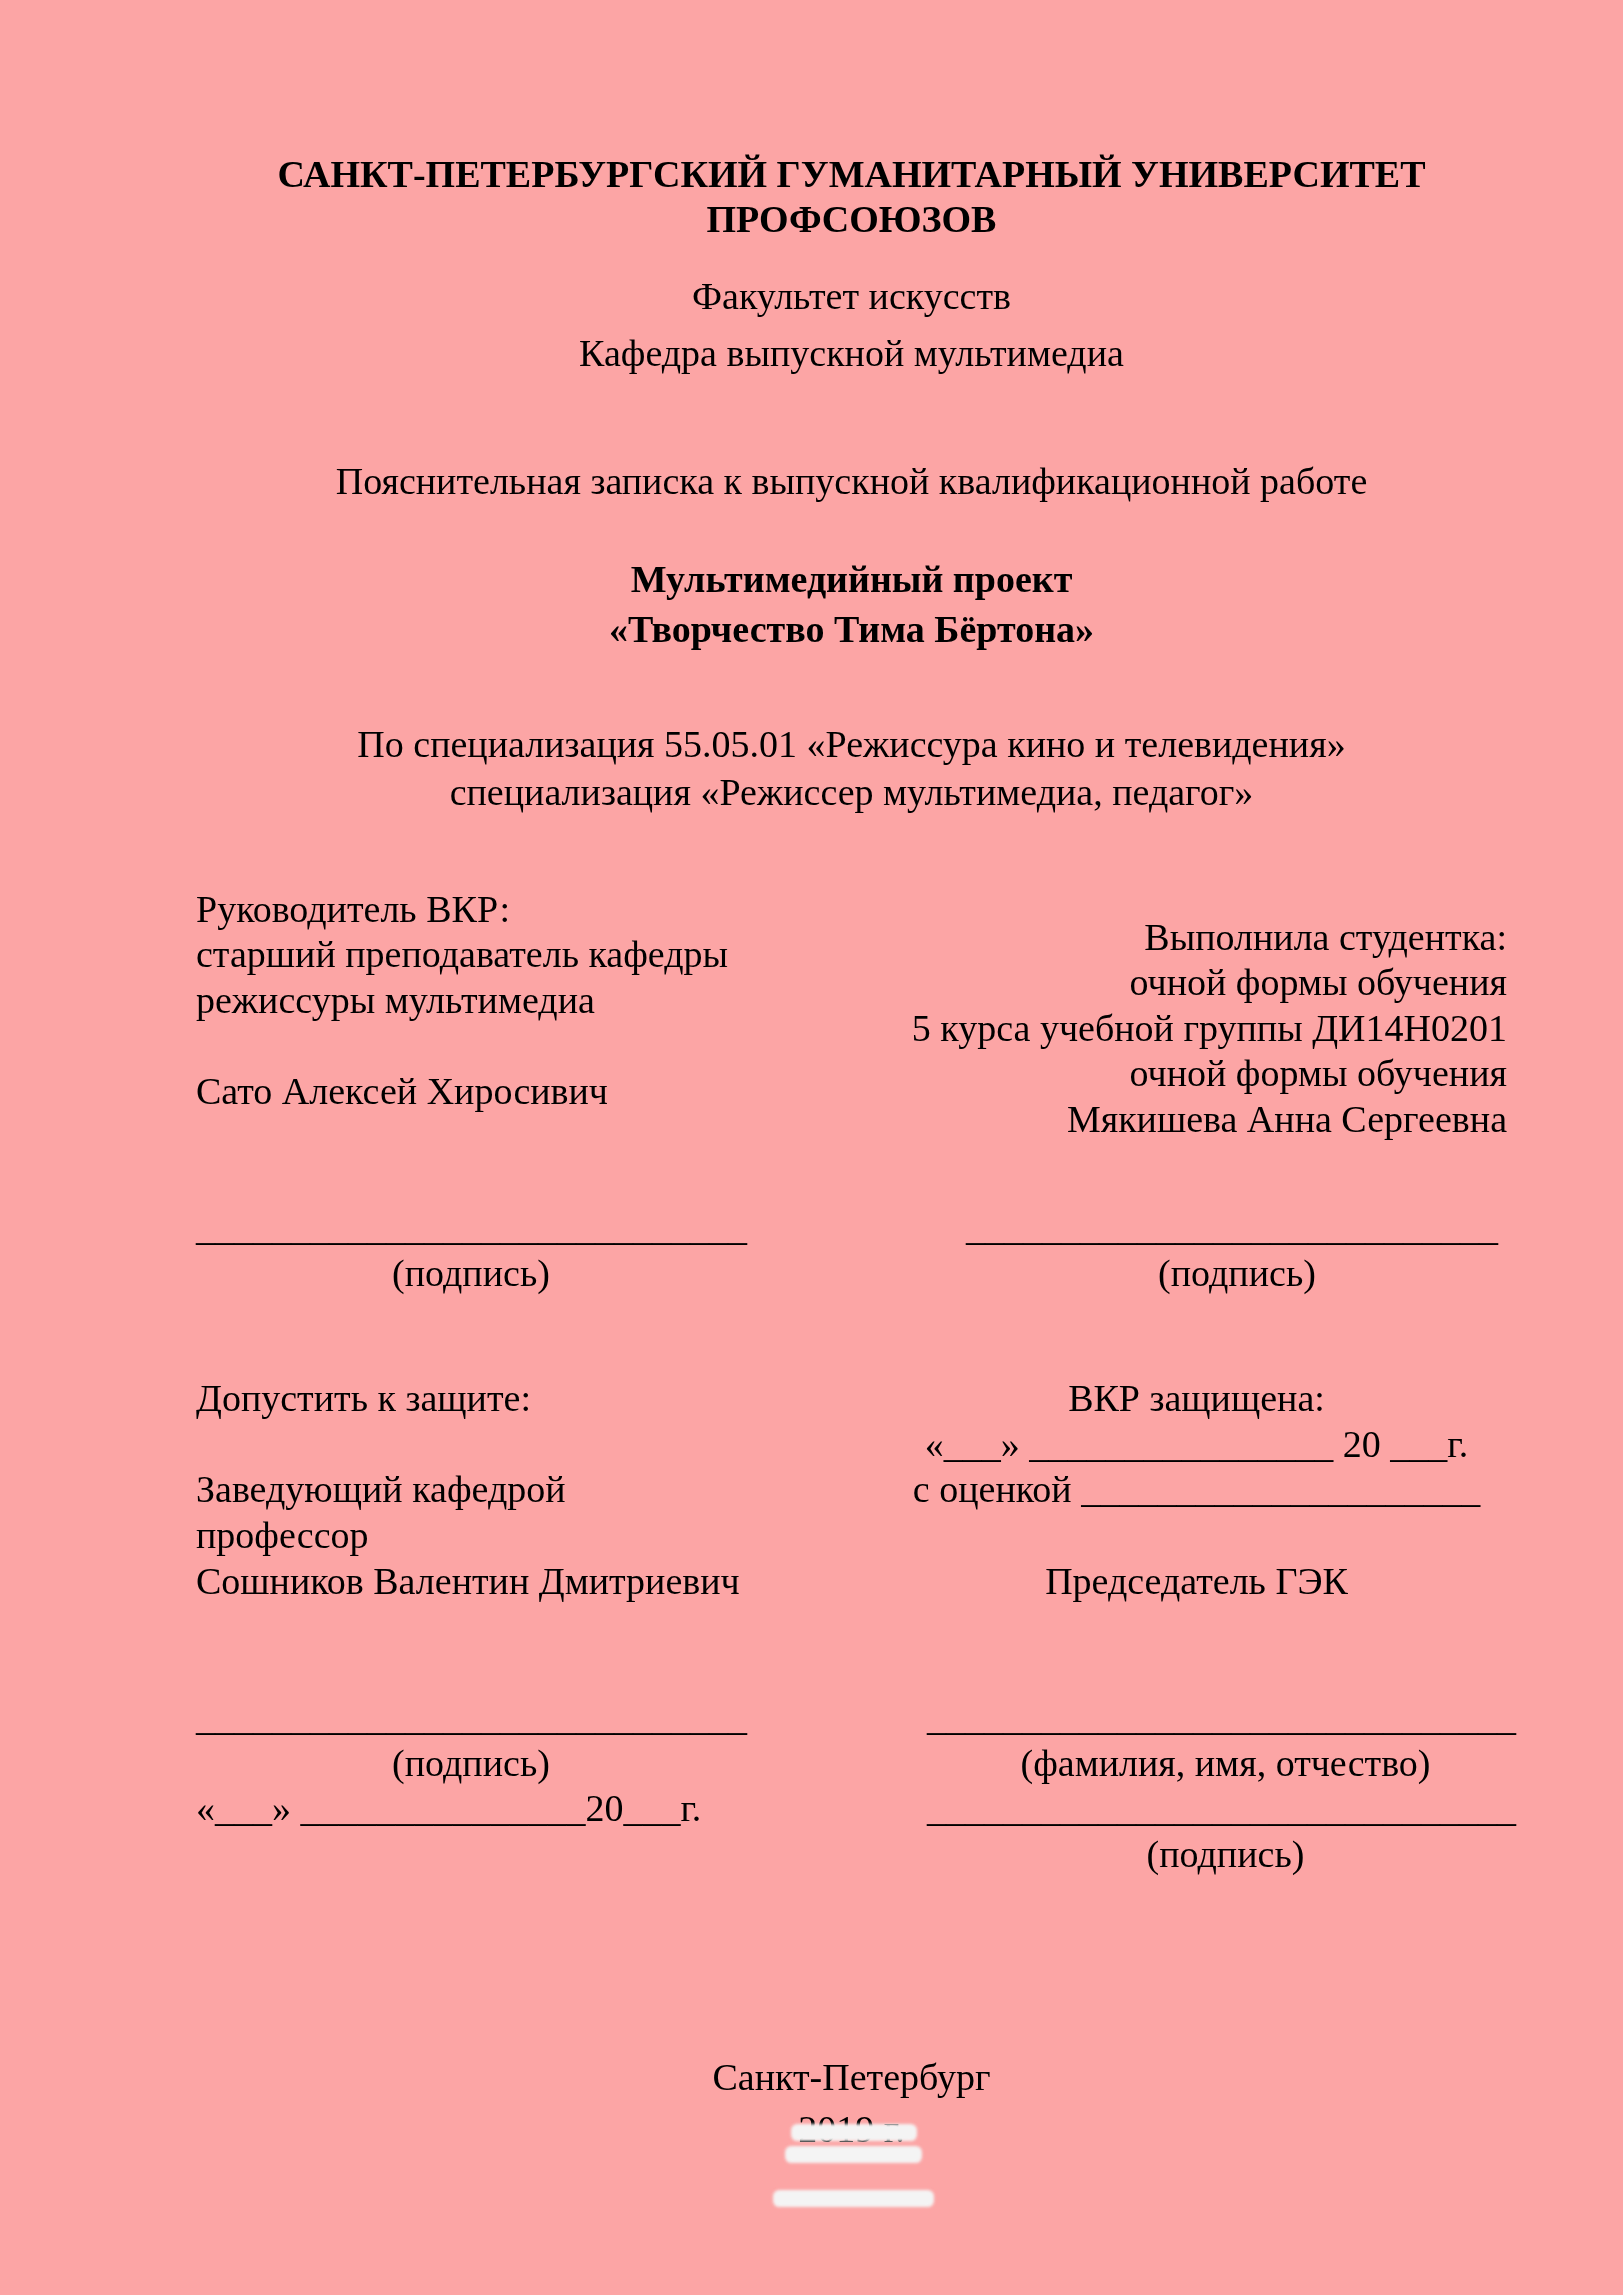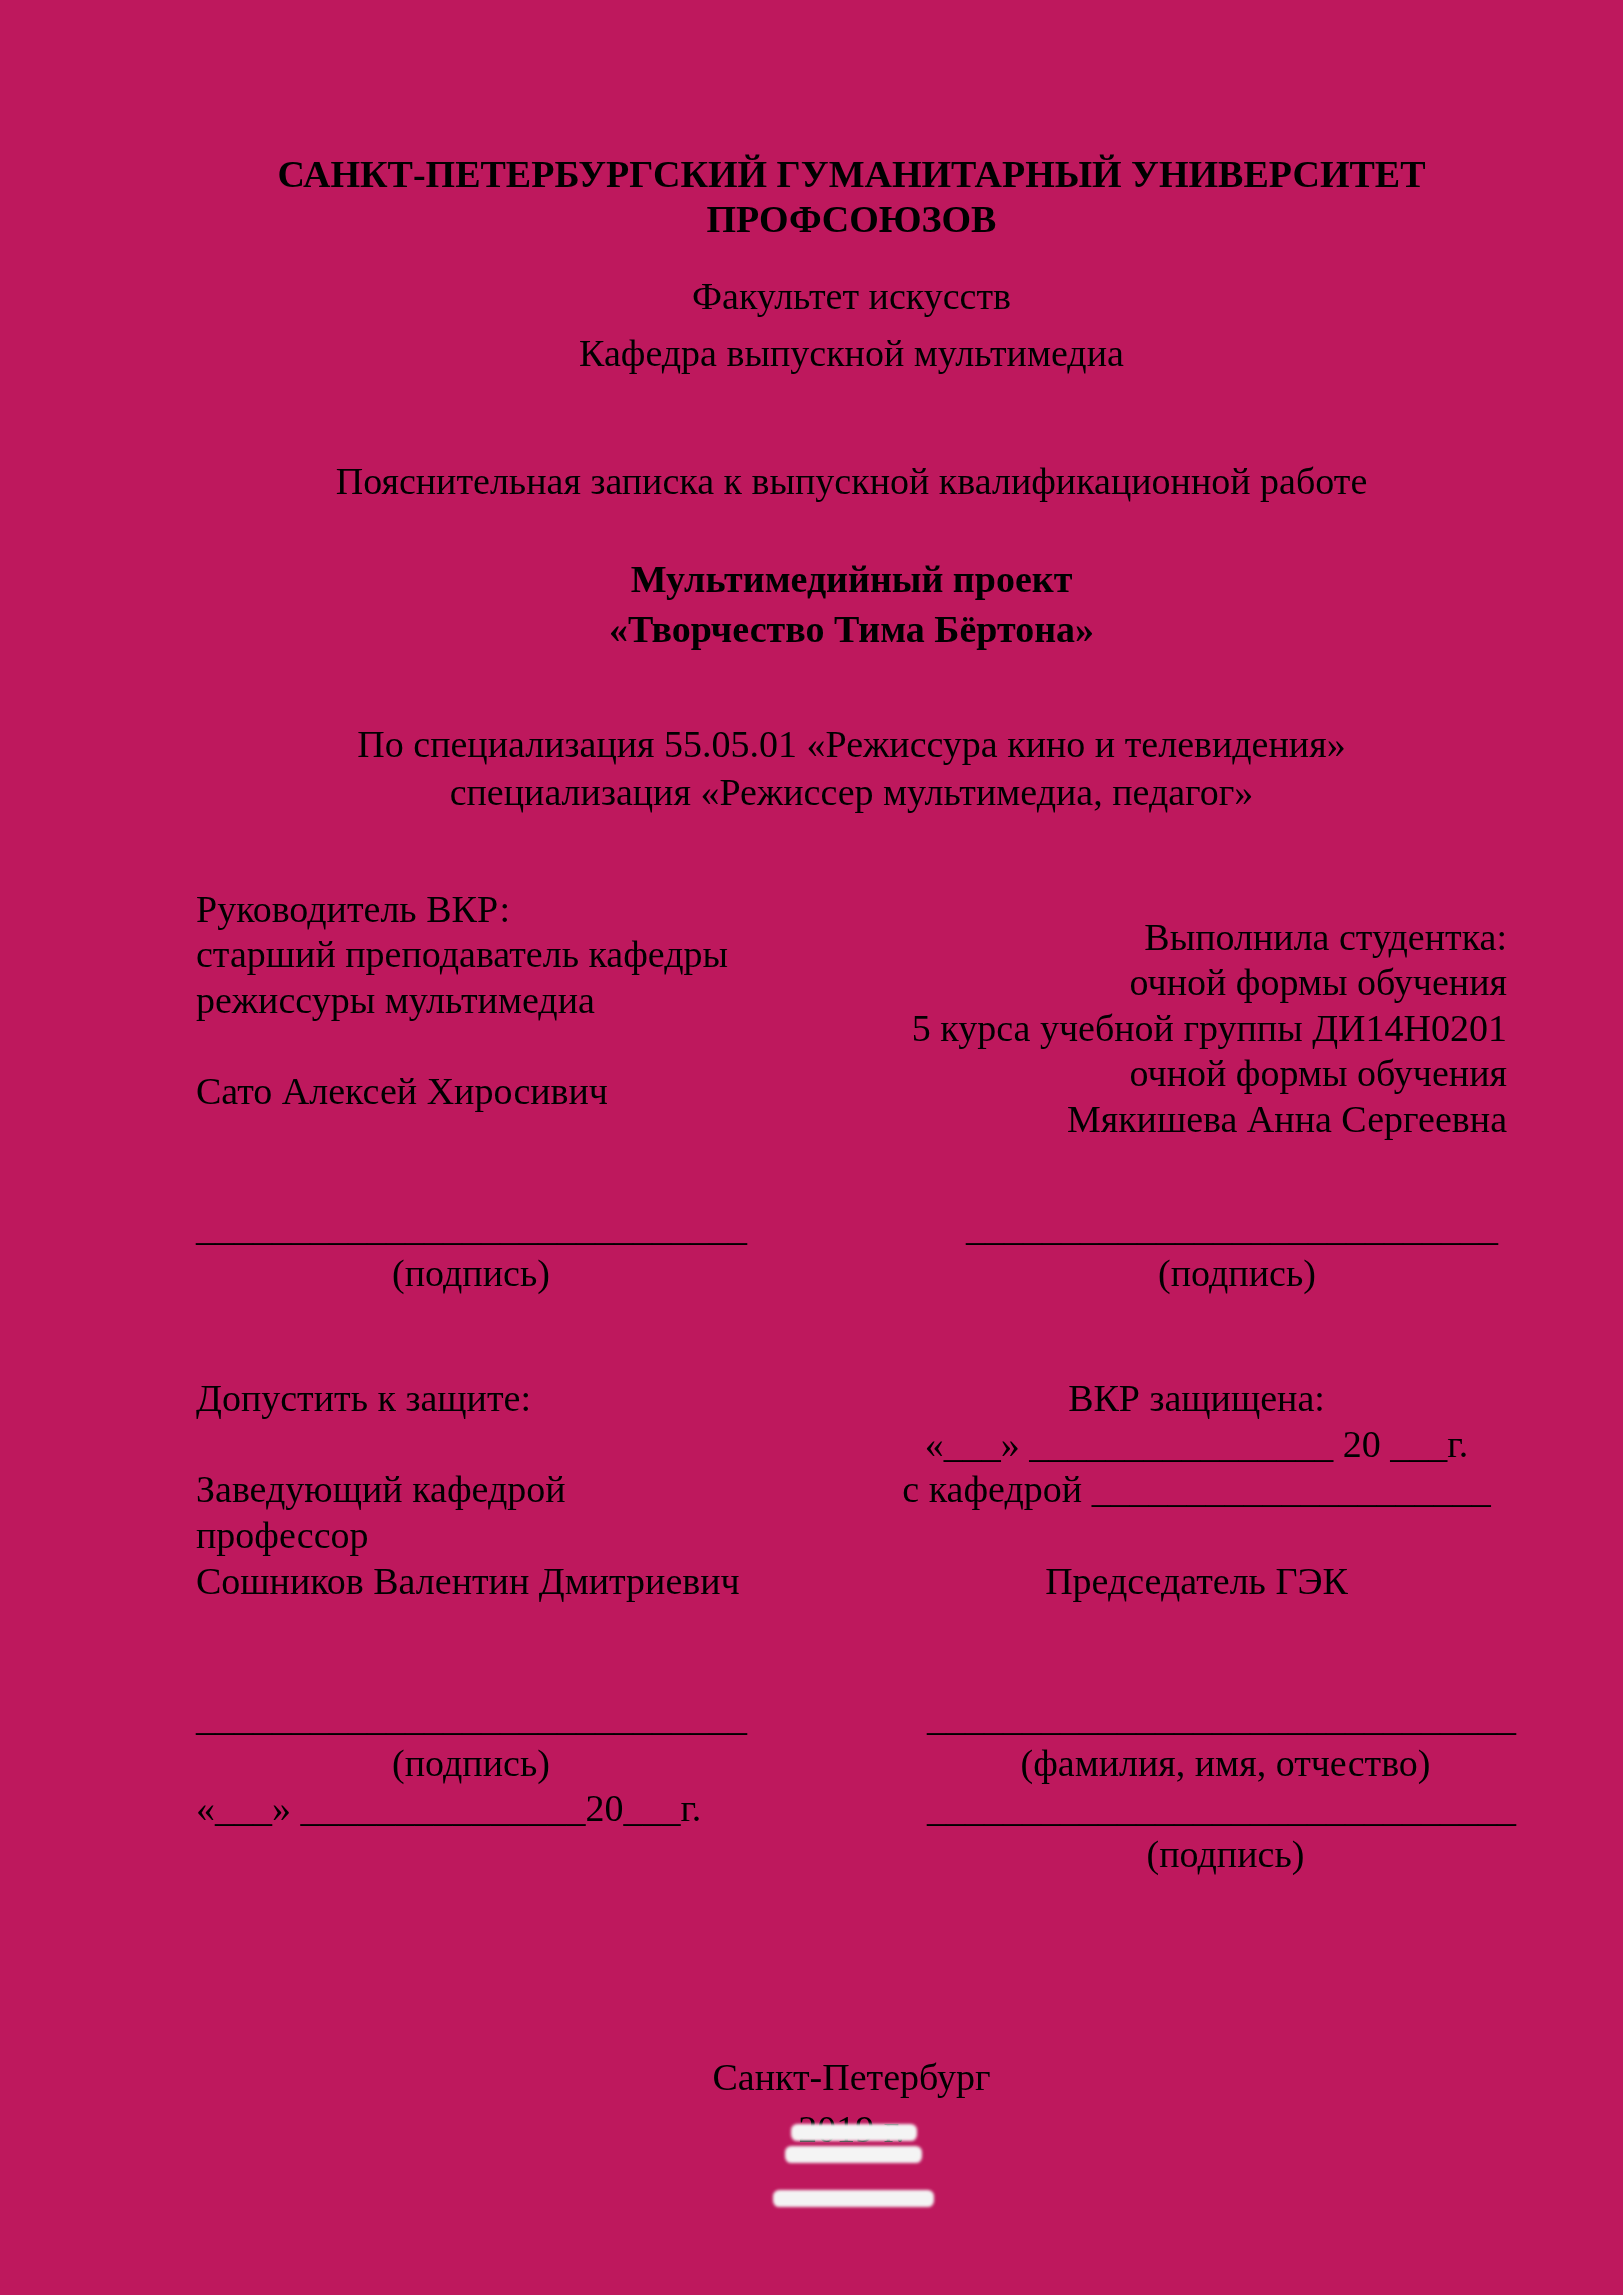--- a/index.html
+++ b/index.html
@@ -4,21 +4,21 @@
 <style>
   html, body {
     margin: 0;
     padding: 0;
     background: #ffffff;
   }
   .page {
     position: relative;
     width: 1623px;
     height: 2295px;
-    background: #be185d;
+    background: #fca5a5;
     color: #000000;
     font-family: "Liberation Serif", "DejaVu Serif", serif;
     font-size: 38px;
     overflow: hidden;
   }
   .line {
     position: absolute;
     line-height: 46px;
     white-space: nowrap;
   }
@@ -77,21 +77,21 @@
   <div class="line sigR1" style="top:1204px">____________________________</div>
   <div class="line sigR1 cap" style="top:1250px">(подпись)</div>
 
   <div class="line leftcol" style="top:1375px">Допустить к защите:</div>
   <div class="line leftcol" style="top:1466px">Заведующий кафедрой</div>
   <div class="line leftcol" style="top:1512px">профессор</div>
   <div class="line leftcol" style="top:1558px">Сошников Валентин Дмитриевич</div>
 
   <div class="line rightcol2" style="top:1375px">ВКР защищена:</div>
   <div class="line rightcol2" style="top:1421px">«___» ________________ 20 ___г.</div>
-  <div class="line rightcol2" style="top:1466px">с кафедрой _____________________</div>
+  <div class="line rightcol2" style="top:1466px">с оценкой _____________________</div>
   <div class="line rightcol2" style="top:1558px">Председатель ГЭК</div>
 
   <div class="line sigL" style="top:1694px">_____________________________</div>
   <div class="line sigL cap" style="top:1740px">(подпись)</div>
   <div class="line sigL" style="top:1785px">«___» _______________20___г.</div>
 
   <div class="line sigR2" style="top:1694px">_______________________________</div>
   <div class="line sigR2 cap" style="top:1740px">(фамилия, имя, отчество)</div>
   <div class="line sigR2" style="top:1785px">_______________________________</div>
   <div class="line sigR2 cap" style="top:1831px">(подпись)</div>

